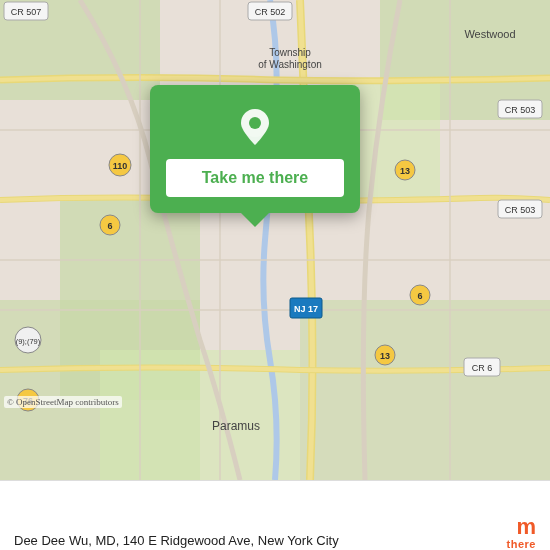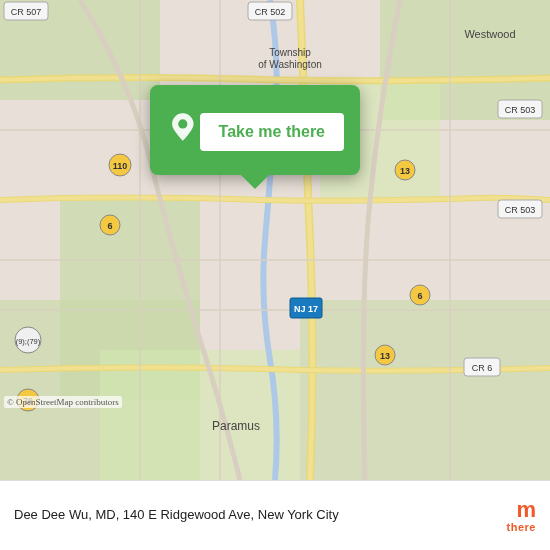--- a/index.html
+++ b/index.html
@@ -31,21 +31,21 @@
     
     #overlay-card {
       position: absolute;
       top: 85px;
       left: 150px;
       width: 210px;
       background: #4caf50;
       border-radius: 8px;
       padding: 20px 16px 16px;
       display: flex;
-      flex-direction: row;
+      flex-direction: column;
       align-items: center;
       box-shadow: 0 4px 16px rgba(0,0,0,0.35);
     }
 
     #overlay-card::after {
       content: '';
       position: absolute;
       bottom: -14px;
       left: 50%;
       transform: translateX(-50%);
@@ -74,21 +74,21 @@
       width: 100%;
       text-align: center;
     }
 
     
     #bottom-bar {
       width: 550px;
       height: 70px;
       background: white;
       display: flex;
-      align-items: center;
+      align-items: flex-end;
       justify-content: space-between;
       padding: 0 14px;
       border-top: 1px solid #ddd;
     }
 
     #address-text {
       font-size: 13px;
       color: #222;
       flex: 1;
       line-height: 1.4;

